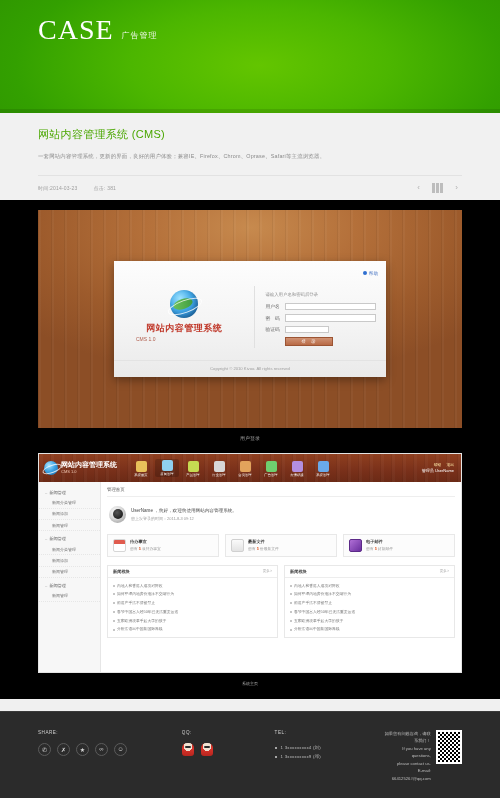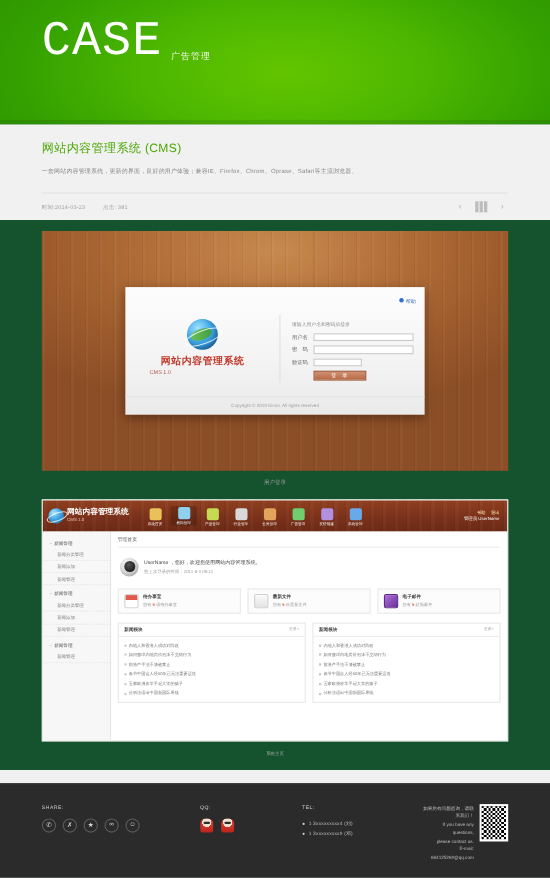--- a/index.html
+++ b/index.html
@@ -65,35 +65,35 @@
     background:#ffffff;
   }
   .hero-title {
     padding: 16px 0 0 38px;
     display: flex;
     align-items: flex-end;
     gap: 8px;
   }
   .hero-title h1 {
     color: #ffffff;
-    font-size: 44px;
+    font-size: 28px;
     font-weight: 300;
     letter-spacing: 1px;
     line-height: 1;
-    font-family: Liberation Mono, monospace;
+    font-family: Liberation Serif, serif;
   }
   .hero-sub {
     color: rgba(255,255,255,0.92);
     font-size: 8px;
     padding-bottom: 3px;
     letter-spacing: 1px;
   }
 
   
-  .page { background:#14532d; padding-bottom: 6px; }
+  .page { background:#000000; padding-bottom: 6px; }
   .article-head {
     background:#f1f1f1;
     padding: 14px 38px 0 38px;
   }
   .article-title {
     font-size: 11px;
     color: #4aa700;
     margin-bottom: 10px;
     letter-spacing: .3px;
   }

